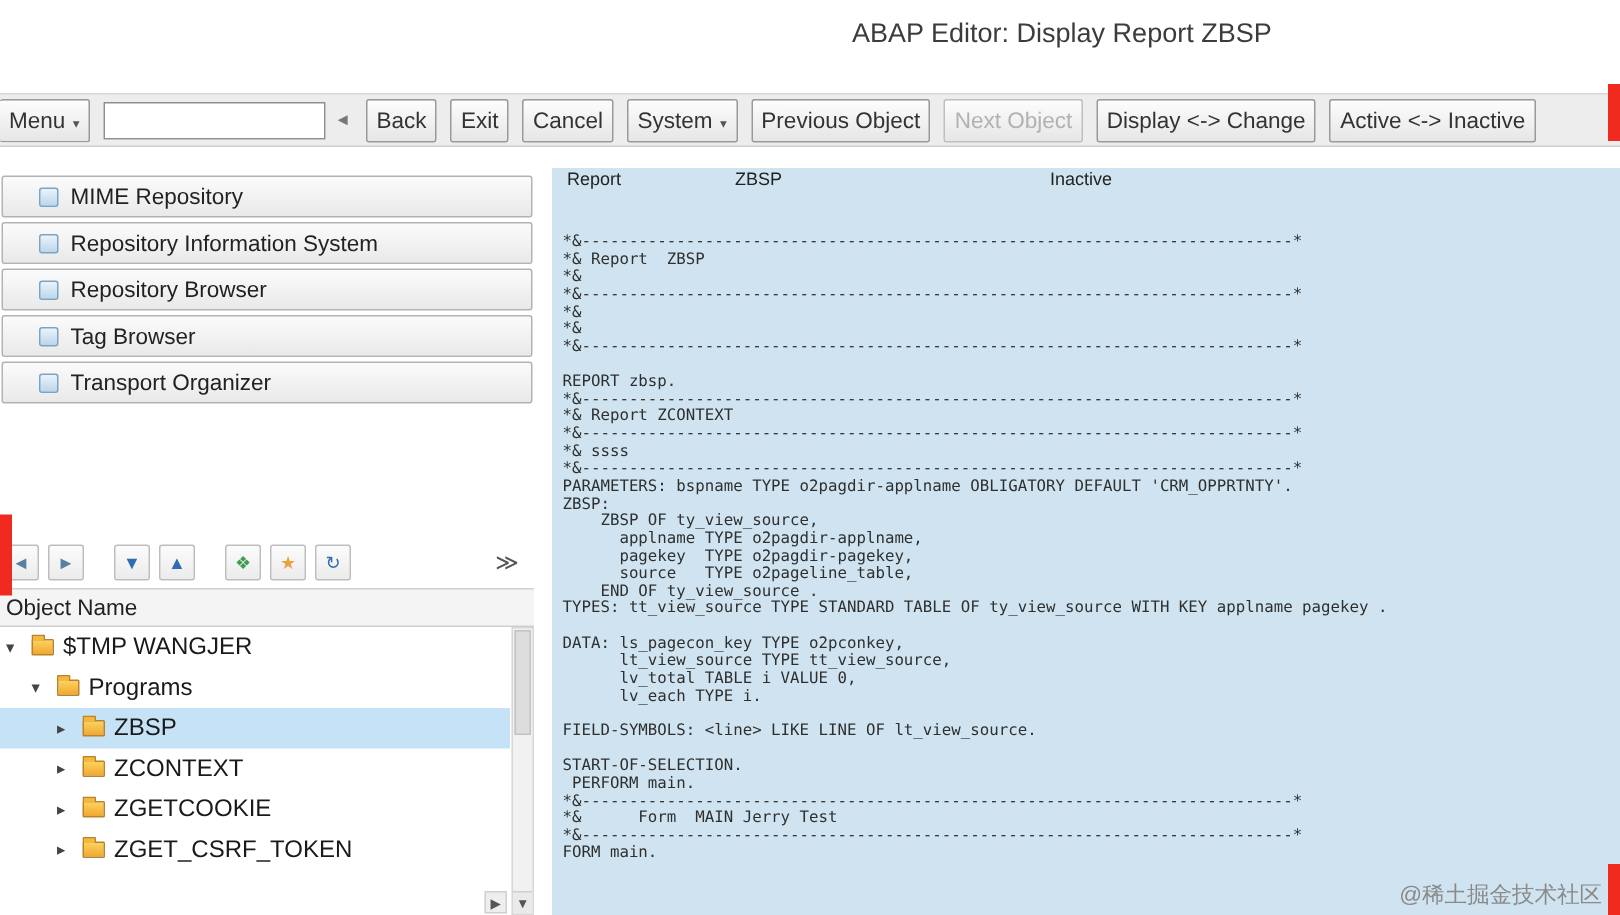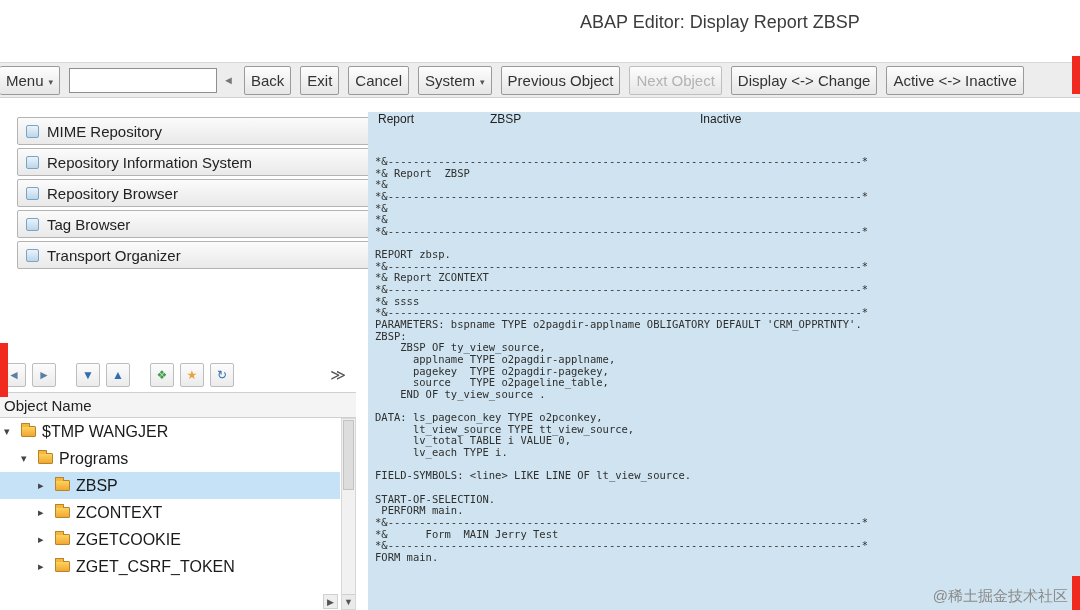--- a/index.html
+++ b/index.html
@@ -2,42 +2,42 @@
 <html><head>
 <meta charset="utf-8">
 <style>
   * { box-sizing: border-box; margin: 0; padding: 0; }
   html,body { width:1080px; height:610px; overflow:hidden; background:#fff;
     font-family:"Liberation Sans", sans-serif; }
   .screen { position:relative; width:1080px; height:610px; background:#fff; overflow:hidden; }
 
   
   .titlebar { height:48px; background:#fff; position:relative; }
-  .titlebar .title { position:absolute; left:580px; top:12px; font-size:18px; color:#3c3c3c; }
+  .titlebar .title { position:absolute; left:568px; top:12px; font-size:18px; color:#3c3c3c; }
 
   
   .toolbar { margin-top:14px; height:36px; background:#ededed; border-top:1px solid #d8d8d8;
     border-bottom:1px solid #cfcfcf; display:flex; align-items:center; gap:9px; padding:0 2px 0 0; overflow:hidden; }
   .tb-btn { height:29px; padding:0 6px; font-size:15px; color:#333; white-space:nowrap;
     background:linear-gradient(#fdfdfd,#e6e6e6); border:1px solid #9a9a9a; border-radius:2px;
     display:inline-flex; align-items:center; gap:5px; font-family:inherit; cursor:default; }
   .tb-btn.disabled { color:#b2b2b2; border-color:#bfbfbf; }
   .tb-btn .caret { font-size:9px; color:#555; margin-top:3px; }
   .menu-btn { margin-left:0; border-left:none; }
   .cmd-input { width:148px; height:25px; border:1px solid #8f8f8f; background:#fff; font-size:14px; padding:0 4px; }
   .tiny-btn { border:none; background:none; color:#777; font-size:11px; padding:0 1px; margin-left:-4px; }
 
   
   .main { height:512px; padding-top:14px; display:flex; }
   .left { width:356px; margin-right:12px; display:flex; flex-direction:column; padding-top:2px; background:#fff; }
   .right { flex:1; background:#cfe4f0; overflow:hidden; }
 
   
-  .nav-btn { height:28px; width:calc(100% - 2px); margin:3px 17px; display:flex; align-items:center; gap:8px;
-    padding-left:8px; font-size:15px; color:#222; background:linear-gradient(#fbfbfb,#e9e9e9);
+  .nav-btn { height:28px; width:calc(100% - 2px); margin:3px 1px; display:flex; align-items:center; gap:8px;
+    padding-left:24px; font-size:15px; color:#222; background:linear-gradient(#fbfbfb,#e9e9e9);
     border:1px solid #b3b3b3; border-radius:2px; font-family:inherit; cursor:default; }
   .nav-icon { width:13px; height:13px; flex:none; background:linear-gradient(#eaf3fb,#bcd6ea);
     border:1px solid #7aa3c4; border-radius:2px; }
 
   .spacer { height:86px; }
 
   
   .icon-bar { height:34px; display:flex; align-items:center; gap:6px; padding:0 6px 0 2px; }
   .icon-btn { width:24px; height:24px; display:flex; align-items:center; justify-content:center;
     background:linear-gradient(#fcfcfc,#ebebeb); border:1px solid #bdbdbd; border-radius:2px;
@@ -301,20 +301,21 @@
           <div class="code-line">    ZBSP OF ty_view_source,</div>
 
           <div class="code-line">      applname TYPE o2pagdir-applname,</div>
 
           <div class="code-line">      pagekey  TYPE o2pagdir-pagekey,</div>
 
           <div class="code-line">      source   TYPE o2pageline_table,</div>
 
           <div class="code-line">    END OF ty_view_source .</div>
 
+          <div class="code-line">TYPES: tt_view_source TYPE STANDARD TABLE OF ty_view_source WITH KEY applname pagekey .</div>
 
           <div class="code-line"></div>
 
           <div class="code-line">DATA: ls_pagecon_key TYPE o2pconkey,</div>
 
           <div class="code-line">      lt_view_source TYPE tt_view_source,</div>
 
           <div class="code-line">      lv_total TABLE i VALUE 0,</div>
 
           <div class="code-line">      lv_each TYPE i.</div>

